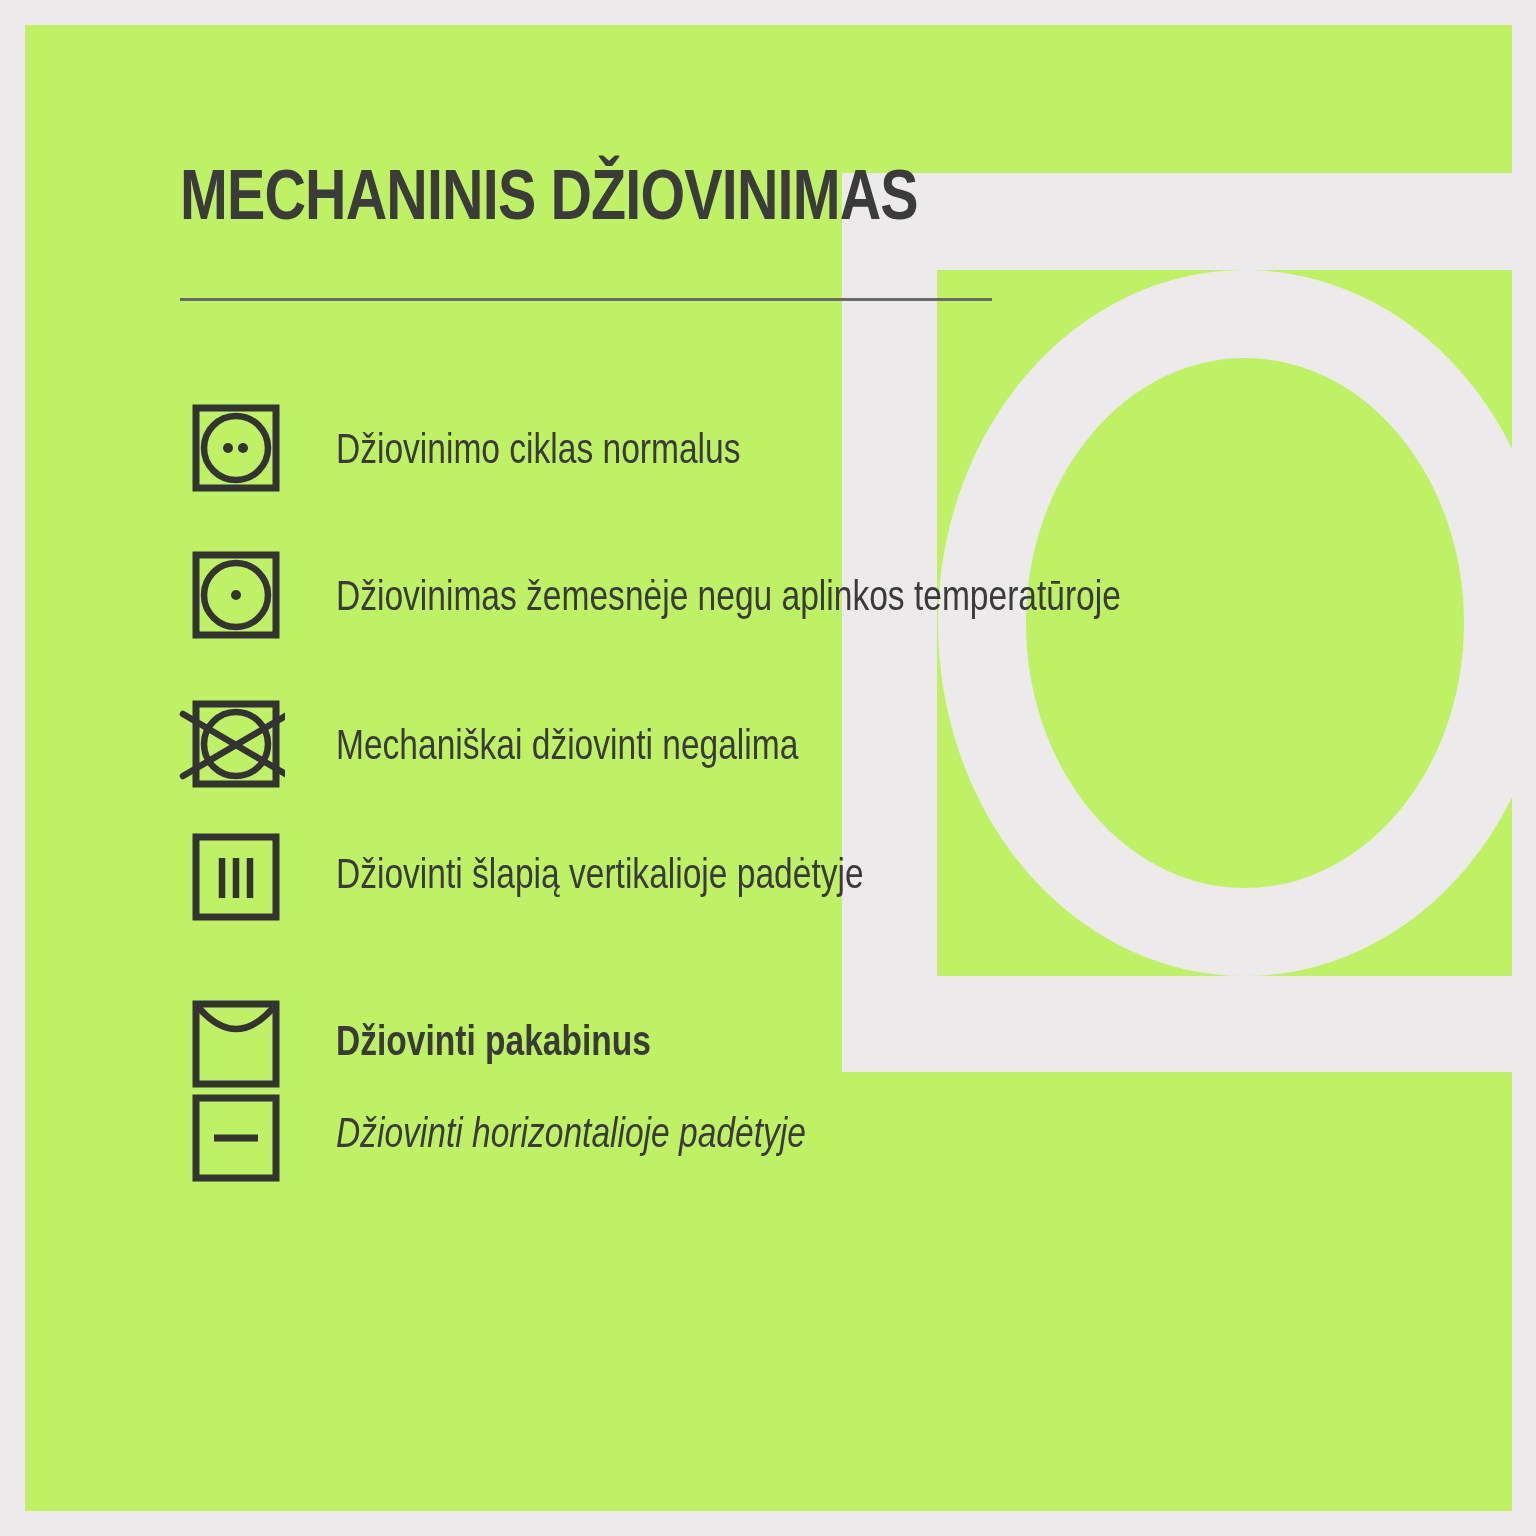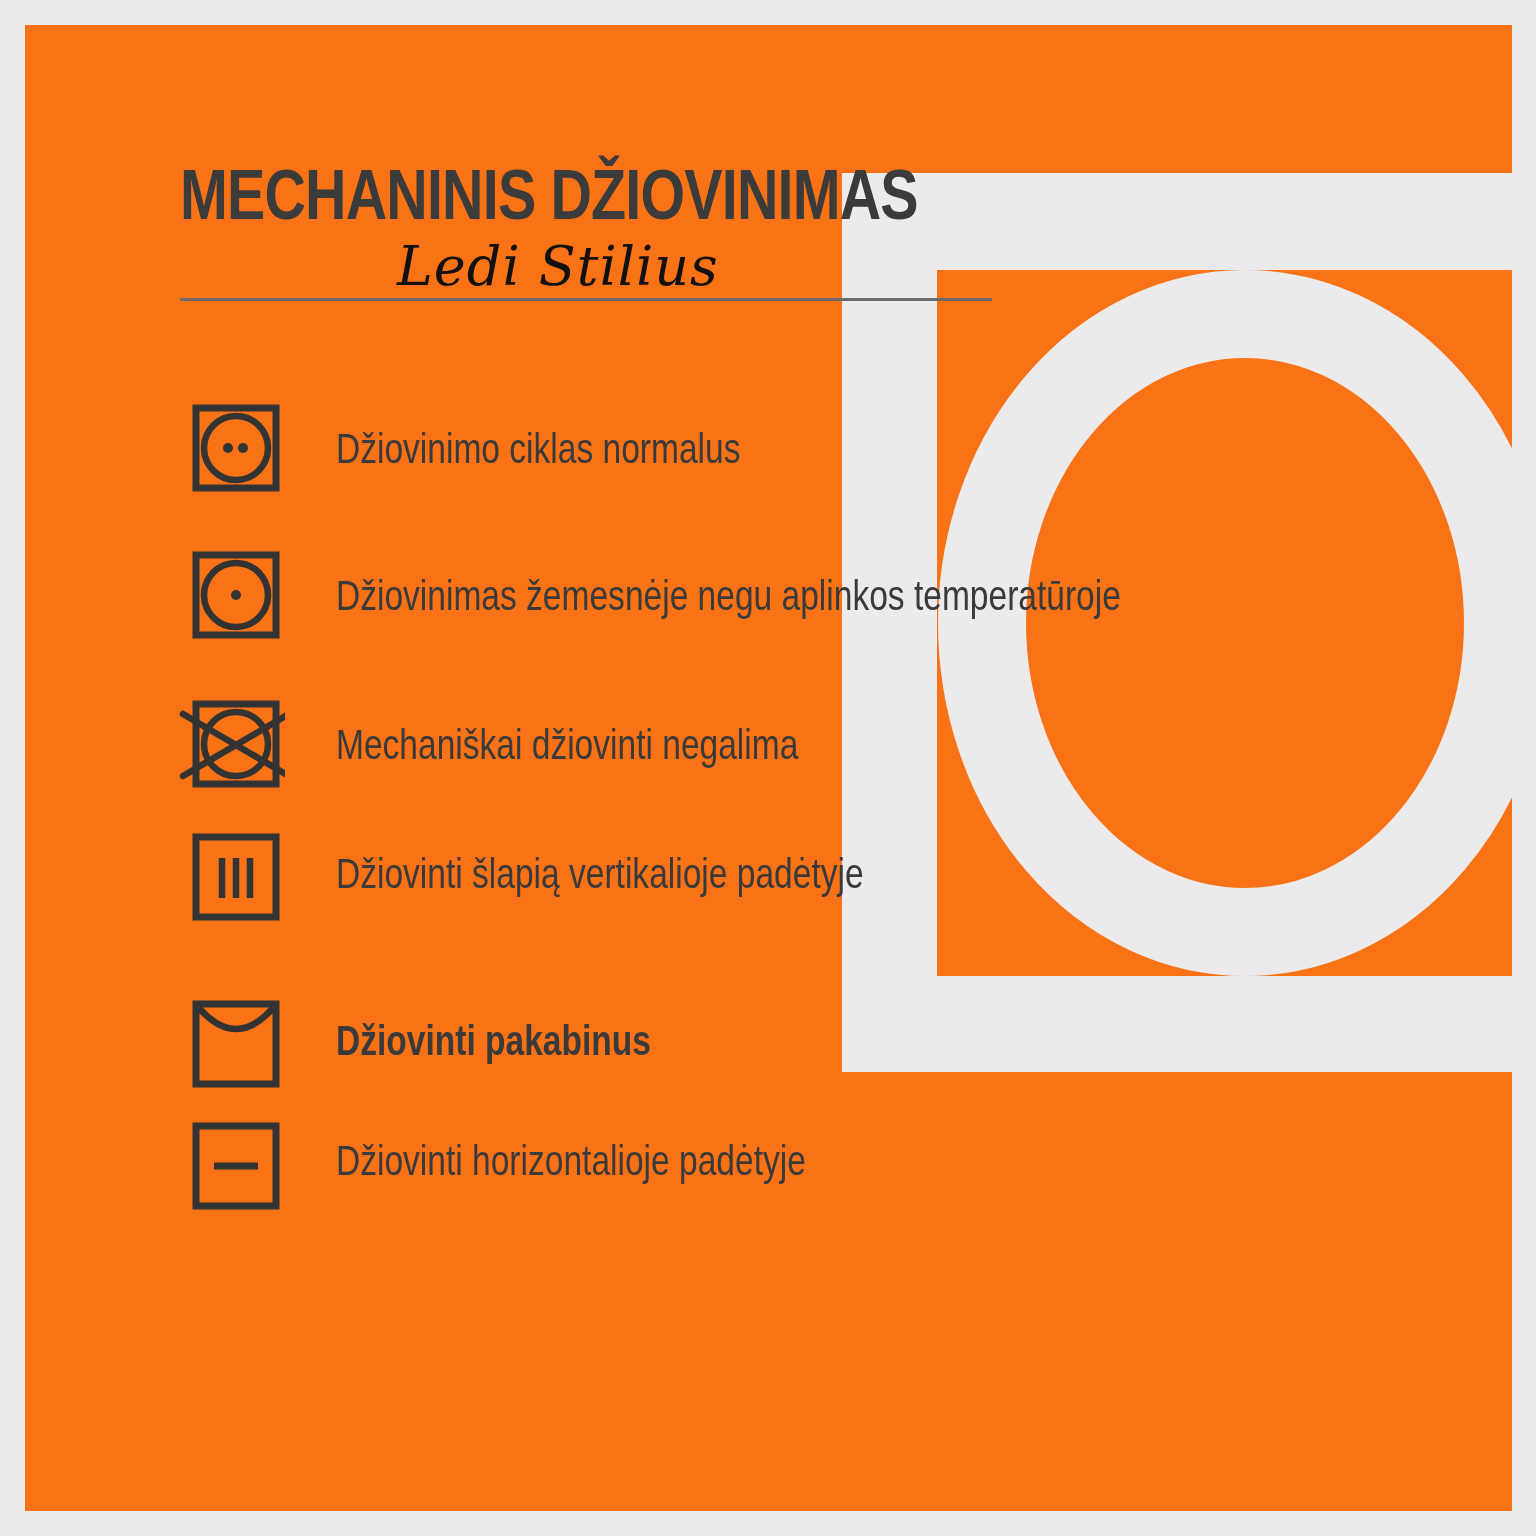--- a/index.html
+++ b/index.html
@@ -7,21 +7,21 @@
     width: 1536px; height: 1536px;
     background: #ECEAEB;
     position: relative;
     overflow: hidden;
     font-family: "Liberation Sans", "DejaVu Sans", sans-serif;
   }
   .card {
     position: absolute;
     left: 25px; top: 25px;
     width: 1487px; height: 1486px;
-    background: #f97316;
+    background: #bef264;
     overflow: hidden;
   }
   .watermark {
     position: absolute;
     left: 0; top: 0;
     width: 1487px; height: 1486px;
     pointer-events: none;
   }
   .title {
     position: absolute;
@@ -88,21 +88,20 @@
 <div class="card">
 
   <svg class="watermark" viewBox="0 0 1487 1486" xmlns="http://www.w3.org/2000/svg">
 
     <path d="M817 148 H1487 V1047 H817 Z M912 245 V951 H1487 V245 Z" fill="#ECEAEB" fill-rule="evenodd"></path>
 
     <ellipse cx="1220" cy="598" rx="263" ry="309" fill="none" stroke="#ECEAEB" stroke-width="88"></ellipse>
   </svg>
 
   <h1 class="title">MECHANINIS DŽIOVINIMAS</h1>
-  <div class="signature">Ledi Stilius</div>
   <div class="rule"></div>
 
   <div class="symbols">
 
     <div class="row" style="top:375px;">
       <svg class="icon" viewBox="0 0 110 100">
         <rect x="21" y="8" width="80" height="80" fill="none" stroke="#333" stroke-width="7"></rect>
         <circle cx="61" cy="48" r="32" fill="none" stroke="#333" stroke-width="6.5"></circle>
         <circle cx="53" cy="48" r="5" fill="#333"></circle>
         <circle cx="68" cy="48" r="5" fill="#333"></circle>
@@ -140,21 +139,21 @@
     </div>
 
     <div class="row" style="top:967px;font-weight:bold;">
       <svg class="icon" viewBox="0 0 110 100">
         <rect x="21" y="12" width="80" height="80" fill="none" stroke="#333" stroke-width="7"></rect>
         <path d="M24 16 Q61 58 98 16" fill="none" stroke="#333" stroke-width="6.5"></path>
       </svg>
       <div class="label">Džiovinti pakabinus</div>
     </div>
 
-    <div class="row" style="top:1087px;">
+    <div class="row" style="top:1059px;font-style:italic;">
       <svg class="icon" viewBox="0 0 110 100">
         <rect x="21" y="14" width="80" height="80" fill="none" stroke="#333" stroke-width="7"></rect>
         <line x1="39" y1="54" x2="83" y2="54" stroke="#333" stroke-width="7"></line>
       </svg>
       <div class="label">Džiovinti horizontalioje padėtyje</div>
     </div>
 
   </div>
 </div>
 

